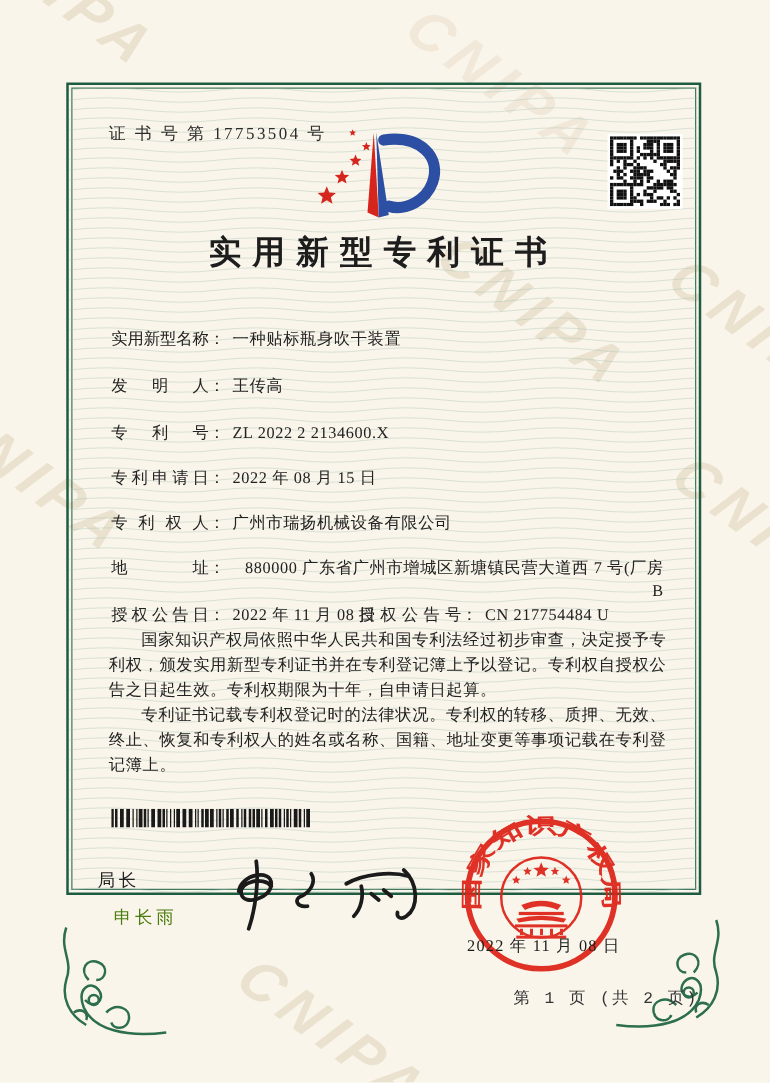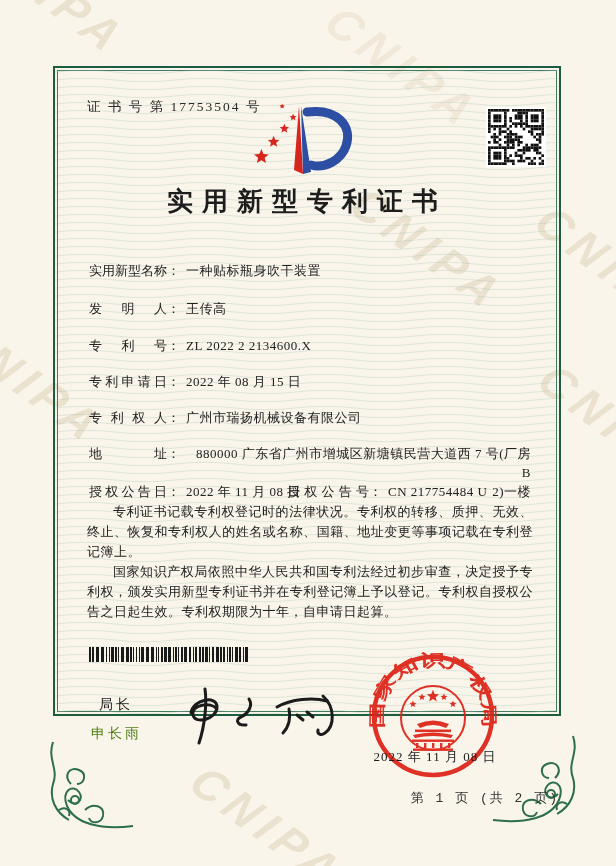--- a/index.html
+++ b/index.html
@@ -31,21 +31,21 @@
   .fcolon{display:inline-block;vertical-align:top;}
   .fvalue{display:inline-block;vertical-align:top;margin-left:6px;max-width:345px;letter-spacing:0.5px;text-align:right;}
   .pair2{position:absolute;left:198px;top:0;white-space:nowrap;}
 
   .paras{position:absolute;left:32px;top:434px;width:446px;font-size:13px;line-height:20px;
          color:#222;text-align:justify;z-index:2;}
   .paras p{margin:0;text-indent:2em;letter-spacing:0.5px;}
 
   .barcode{position:absolute;left:34px;top:579px;width:160px;height:15px;z-index:2;}
 
-  .sig-title{position:absolute;left:44px;top:628px;font-size:14px;letter-spacing:3px;color:#222;z-index:2;}
+  .sig-title{position:absolute;left:23px;top:628px;font-size:14px;letter-spacing:3px;color:#222;z-index:2;}
   .sig-name{position:absolute;left:36px;top:657px;font-size:14px;letter-spacing:3px;color:#4d7c0f;z-index:2;}
   .handwriting{position:absolute;left:122px;top:616px;width:180px;height:62px;z-index:2;}
 
   .seal{position:absolute;left:314px;top:584px;width:128px;height:128px;z-index:2;opacity:0.93;}
   .seal-date{position:absolute;left:300px;top:680px;width:160px;text-align:center;
              font-size:13px;color:#1c1c1c;letter-spacing:1px;z-index:3;}
 
   .flourish{position:absolute;z-index:2;}
   .flourish.bl{left:-14px;top:672px;}
   .flourish.br{left:434px;top:664px;}
@@ -350,33 +350,33 @@
       <div class="field-row" style="top:75px;">
         <span class="flabel">专利号</span><span class="fcolon">：</span><span class="fvalue">ZL 2022 2 2134600.X</span>
       </div>
       <div class="field-row" style="top:111px;">
         <span class="flabel">专利申请日</span><span class="fcolon">：</span><span class="fvalue">2022 年 08 月 15 日</span>
       </div>
       <div class="field-row" style="top:147px;">
         <span class="flabel">专利权人</span><span class="fcolon">：</span><span class="fvalue">广州市瑞扬机械设备有限公司</span>
       </div>
       <div class="field-row" style="top:183px;">
-        <span class="flabel">地址</span><span class="fcolon">：</span><span class="fvalue"><span style="display:block;">880000  广东省广州市增城区新塘镇民营大道西 7 号(厂房 B</span><span style="display:block;">2)一楼</span></span>
+        <span class="flabel">地址</span><span class="fcolon">：</span><span class="fvalue"><span style="display:block;">880000  广东省广州市增城区新塘镇民营大道西 7 号(厂房 B</span></span>
       </div>
       <div class="field-row" style="top:221px;">
         <span class="flabel">授权公告日</span><span class="fcolon">：</span><span class="fvalue">2022 年 11 月 08 日</span>
         <span class="pair2">
           <span class="flabel" style="width:82px;">授权公告号</span><span class="fcolon">：</span><span class="fvalue">CN 217754484 U</span>
         </span>
       </div>
     </div>
 
     <div class="paras">
+      <p>国家知识产权局依照中华人民共和国专利法经过初步审查，决定授予专利权，颁发实用新型专利证书并在专利登记簿上予以登记。专利权自授权公告之日起生效。专利权期限为十年，自申请日起算。</p>
       <p>专利证书记载专利权登记时的法律状况。专利权的转移、质押、无效、终止、恢复和专利权人的姓名或名称、国籍、地址变更等事项记载在专利登记簿上。</p>
-      <p>国家知识产权局依照中华人民共和国专利法经过初步审查，决定授予专利权，颁发实用新型专利证书并在专利登记簿上予以登记。专利权自授权公告之日起生效。专利权期限为十年，自申请日起算。</p>
     </div>
 
     <svg class="barcode" id="barcode-svg" viewBox="0 0 160 15" preserveAspectRatio="none">
         <rect x="0" y="0" width="2" height="15" fill="#1a1a1a"></rect>
         <rect x="3" y="0" width="2" height="15" fill="#1a1a1a"></rect>
         <rect x="7" y="0" width="3" height="15" fill="#1a1a1a"></rect>
         <rect x="12" y="0" width="3" height="15" fill="#1a1a1a"></rect>
         <rect x="17" y="0" width="1" height="15" fill="#1a1a1a"></rect>
         <rect x="20" y="0" width="1" height="15" fill="#1a1a1a"></rect>
         <rect x="22" y="0" width="3" height="15" fill="#1a1a1a"></rect>

